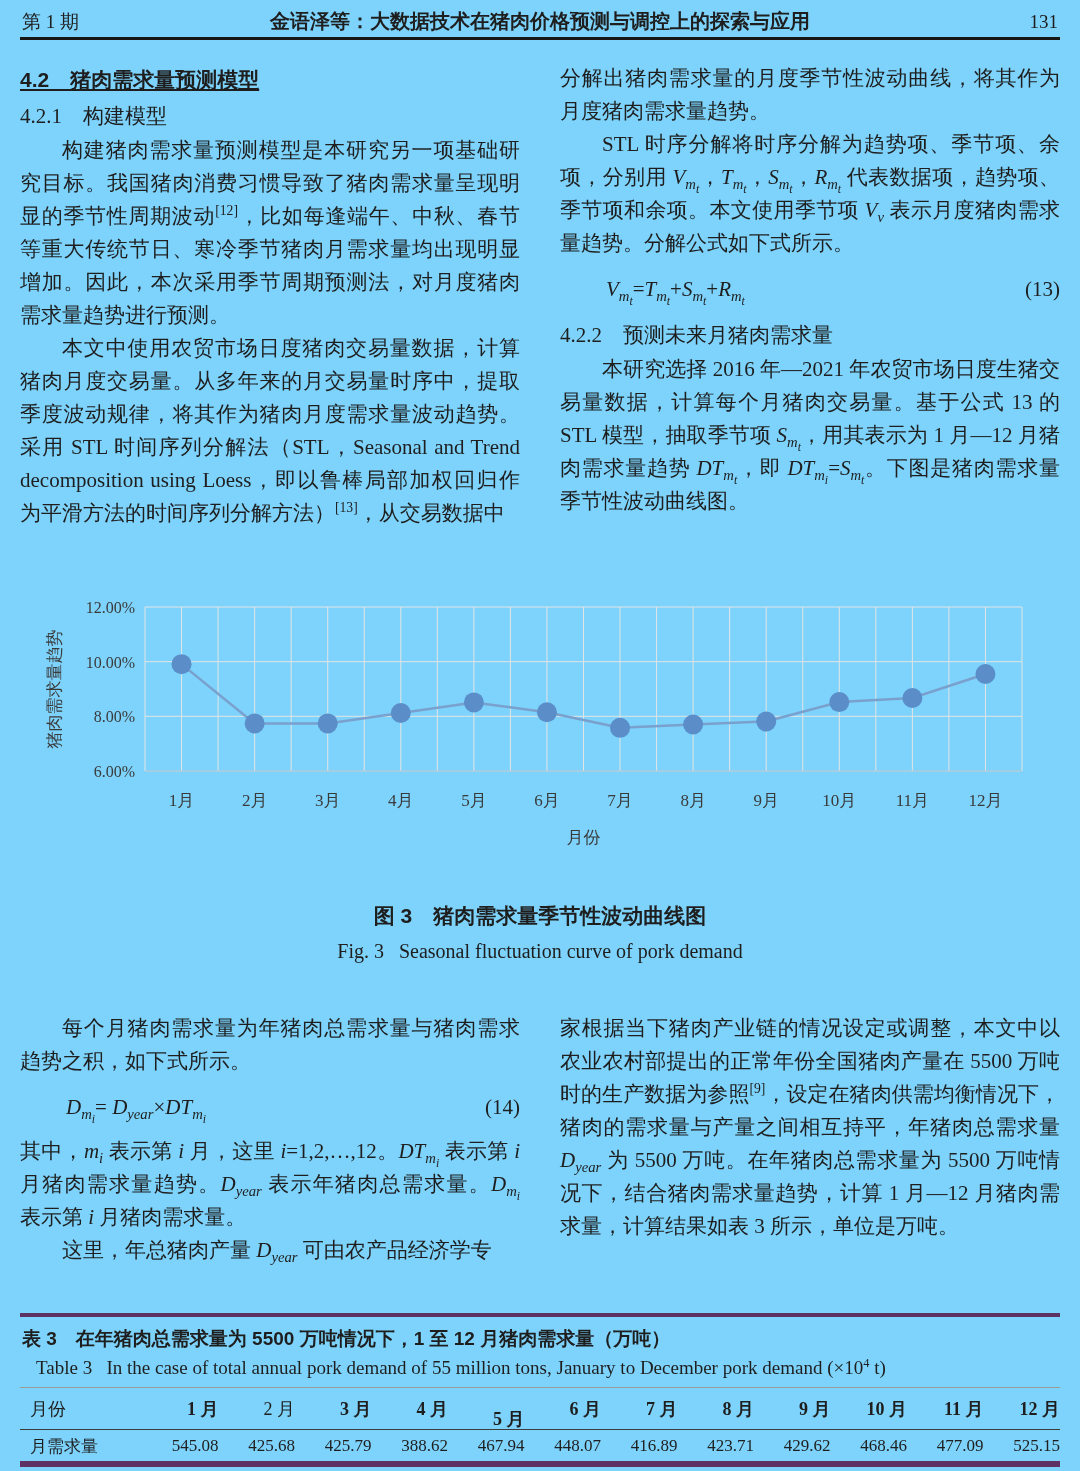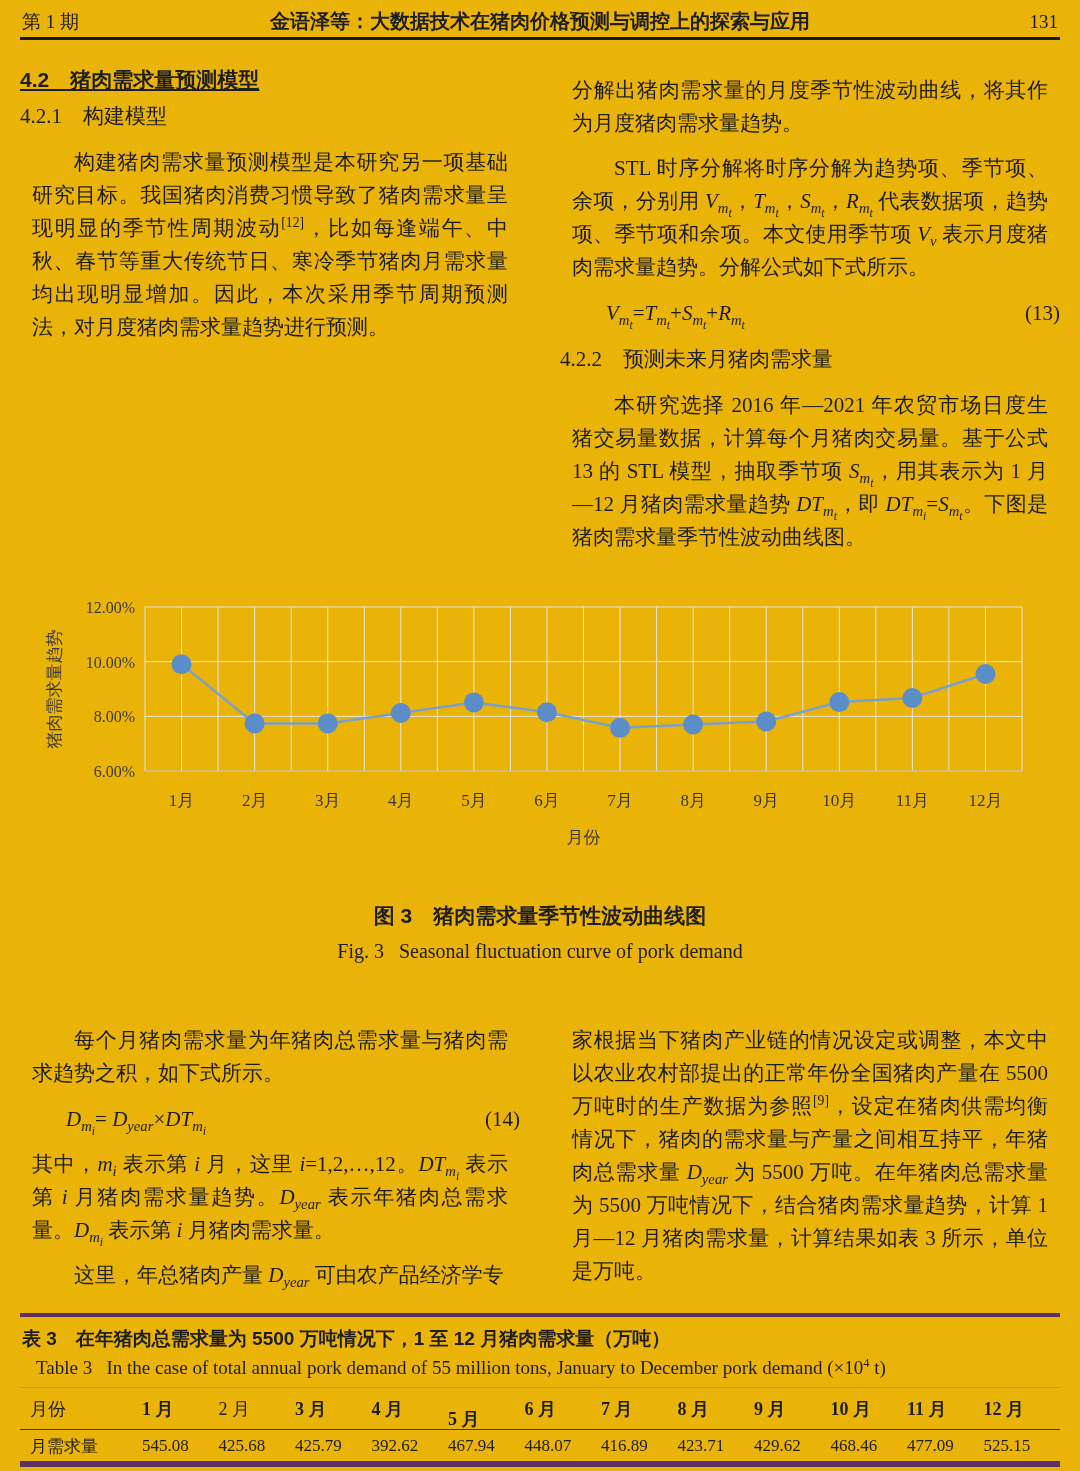--- a/index.html
+++ b/index.html
@@ -1,32 +1,32 @@
 <!DOCTYPE html>
 <html><head>
 <meta charset="utf-8">
 <style>
   html,body{margin:0;padding:0;background:#e9e9e9;}
   .page{
-    position:relative;width:1080px;height:1471px;margin:0 auto;background:#eab308;
+    position:relative;width:1080px;height:1471px;margin:0 auto;background:#7dd3fc;
     font-family:"Liberation Serif","DejaVu Serif",serif;color:#1e1e1e;overflow:hidden;
   }
   
   .page-header{position:absolute;top:8px;left:22px;right:22px;display:flex;align-items:baseline;font-size:19px;}
   .issue{width:130px;}
   .running-title{flex:1;text-align:center;font-family:"Liberation Sans","DejaVu Sans",sans-serif;font-weight:600;font-size:20px;}
   .pageno{width:130px;text-align:right;}
   .header-rule{position:absolute;top:37px;left:20px;right:20px;height:3px;background:#171717;}
   
   .col{position:absolute;width:500px;font-size:21px;line-height:33px;text-align:justify;text-justify:inter-character;}
   .col-lt{left:20px;top:62px;}
   .col-rt{left:560px;top:62px;}
   .col-lb{left:20px;top:1012px;}
   .col-rb{left:560px;top:1012px;}
-  p.para{margin:12px;}
+  p.para{margin:0;}
   .indent{text-indent:2em;}
   .h-sans{font-family:"Liberation Sans","DejaVu Sans",sans-serif;font-weight:700;font-size:21px;line-height:36px;text-decoration:underline;}
   .h-serif{font-size:21px;line-height:36px;}
   .it{font-style:italic;}
   sup{font-size:65%;line-height:0;}
   sub{font-size:70%;line-height:0;}
   sub sub{font-size:80%;}
   .formula{display:flex;justify-content:space-between;align-items:baseline;padding-left:46px;margin:13px 0 11px 0;}
   .eqnum{font-style:normal;}
   
@@ -41,38 +41,39 @@
   #rp-top{top:1313px;height:4px;}
   #rp-bottom{top:1461px;height:6px;}
   .tbl-cap-zh{position:absolute;left:22px;top:1326px;font-family:"Liberation Sans","DejaVu Sans",sans-serif;
     font-weight:700;font-size:19px;white-space:pre;}
   .tbl-cap-en{position:absolute;left:36px;top:1357px;font-size:19px;white-space:pre;}
   .tbl-grid{position:absolute;left:20px;right:20px;top:1387px;height:74px;border-top:1px solid #9a9a9a;}
   .tr{display:flex;align-items:center;font-size:18px;}
   .tr.th{height:41px;border-bottom:1px solid #3c3c3c;}
   .tr.dr{height:32px;font-size:17px;}
   .td-label{width:112px;text-align:left;padding-left:10px;}
-  .td{flex:1;text-align:left;}
+  .td{flex:1;text-align:right;}
 </style>
 </head>
 <body>
 
 <div class="page">
 
   <div class="page-header">
     <span class="issue">第 1 期</span>
     <span class="running-title">金语泽等：大数据技术在猪肉价格预测与调控上的探索与应用</span>
     <span class="pageno">131</span>
   </div>
   <div class="header-rule"></div>
 
   <div class="col col-lt">
     <div class="h-sans">4.2　猪肉需求量预测模型</div>
     <div class="h-serif">4.2.1　构建模型</div>
     <p class="para indent"><span>构建猪肉需求量预测模型是本研究另一项基础研究目标。我国猪肉消费习惯导致了猪肉需求量呈现明显的季节性周期波动</span><sup>[12]</sup><span>，比如每逢端午、中秋、春节等重大传统节日、寒冷季节猪肉月需求量均出现明显增加。因此，本次采用季节周期预测法，对月度猪肉需求量趋势进行预测。</span></p>
+    <p class="para indent"><span>本文中使用农贸市场日度猪肉交易量数据，计算猪肉月度交易量。从多年来的月交易量时序中，提取季度波动规律，将其作为猪肉月度需求量波动趋势。采用 STL 时间序列分解法（STL，Seasonal and Trend decomposition using Loess，即以鲁棒局部加权回归作为平滑方法的时间序列分解方法）</span><sup>[13]</sup><span>，从交易数据中</span></p>
   </div>
 
   <div class="col col-rt">
     <p class="para"><span>分解出猪肉需求量的月度季节性波动曲线，将其作为月度猪肉需求量趋势。</span></p>
     <p class="para indent"><span>STL 时序分解将时序分解为趋势项、季节项、余项，分别用 </span><span class="it">V</span><sub class="it">m<sub class="it">t</sub></sub><span>，</span><span class="it">T</span><sub class="it">m<sub class="it">t</sub></sub><span>，</span><span class="it">S</span><sub class="it">m<sub class="it">t</sub></sub><span>，</span><span class="it">R</span><sub class="it">m<sub class="it">t</sub></sub><span> 代表数据项，趋势项、季节项和余项。本文使用季节项 </span><span class="it">V</span><sub class="it">v</sub><span> 表示月度猪肉需求量趋势。分解公式如下式所示。</span></p>
     <div class="formula">
       <span class="expr"><span class="it">V</span><sub class="it">m<sub class="it">t</sub></sub><span>=</span><span class="it">T</span><sub class="it">m<sub class="it">t</sub></sub><span>+</span><span class="it">S</span><sub class="it">m<sub class="it">t</sub></sub><span>+</span><span class="it">R</span><sub class="it">m<sub class="it">t</sub></sub></span>
       <span class="eqnum">(13)</span>
     </div>
     <div class="h-serif">4.2.2　预测未来月猪肉需求量</div>
@@ -177,21 +178,21 @@
         <div class="td" style="font-weight: 700;">9 月</div>
         <div class="td" style="font-weight: 700;">10 月</div>
         <div class="td" style="font-weight: 700;">11 月</div>
         <div class="td" style="font-weight: 700;">12 月</div>
       </div>
       <div class="tr dr">
         <div class="td-label">月需求量</div>
         <div class="td">545.08</div>
         <div class="td">425.68</div>
         <div class="td">425.79</div>
-        <div class="td">392.62</div>
+        <div class="td">388.62</div>
         <div class="td">467.94</div>
         <div class="td">448.07</div>
         <div class="td">416.89</div>
         <div class="td">423.71</div>
         <div class="td">429.62</div>
         <div class="td">468.46</div>
         <div class="td">477.09</div>
         <div class="td">525.15</div>
       </div>
     </div>

